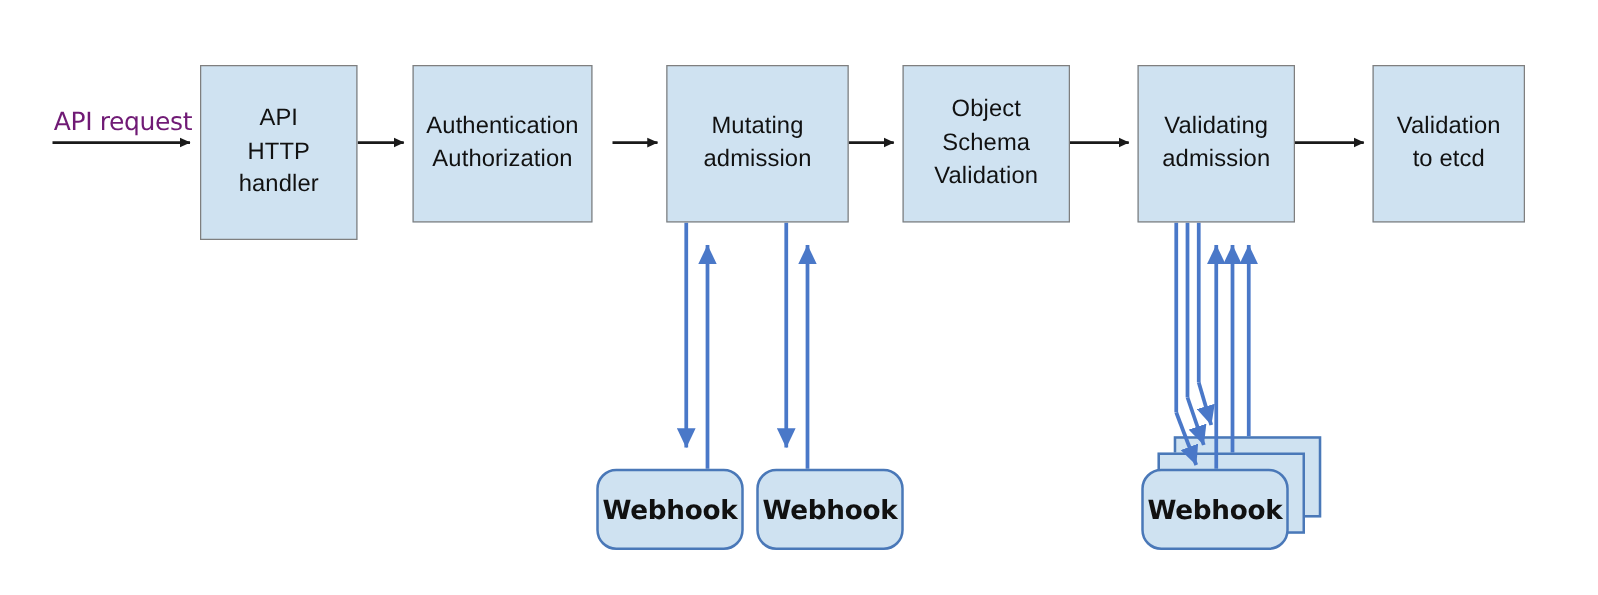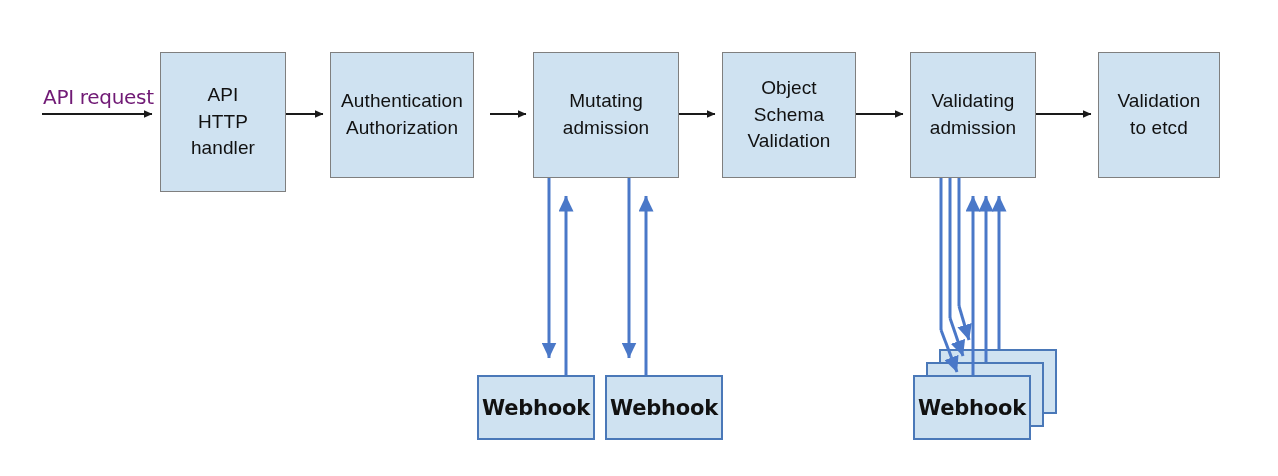--- a/index.html
+++ b/index.html
@@ -67,21 +67,21 @@
     position: absolute;
     left: 0; top: 0;
     width: 1278px;
     height: 476px;
     overflow: visible;
   }
   svg.layer.under { z-index: 1; }
   svg.layer.over  { z-index: 3; }
   .pbox { z-index: 4; }
   .wbox { z-index: 2; }
-  .wbox.front { z-index: 5; }
+  .wbox.front { z-index: 5; border-radius: 16px; }
   .req-label { z-index: 6; }
 </style>
 </head>
 <body>
 
 <div id="stage">
 
   <svg class="layer under" viewBox="0 0 1278 476">
     <defs>
       <marker id="ahBlack" markerWidth="9" markerHeight="9" refX="8.2" refY="4.5" orient="auto" markerUnits="userSpaceOnUse">

